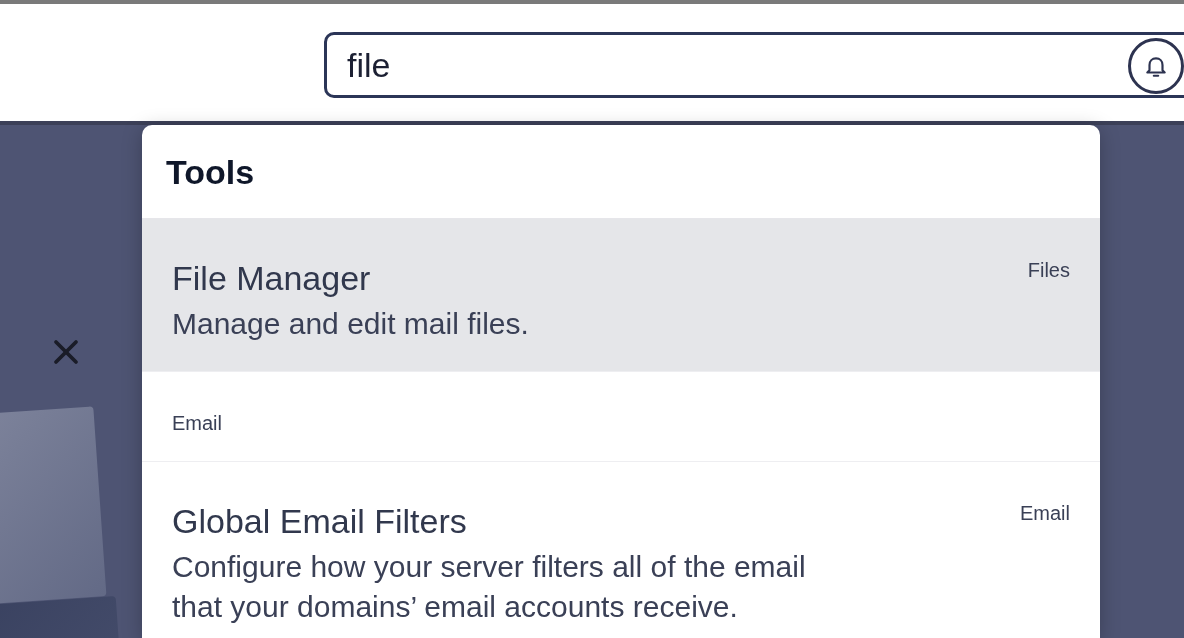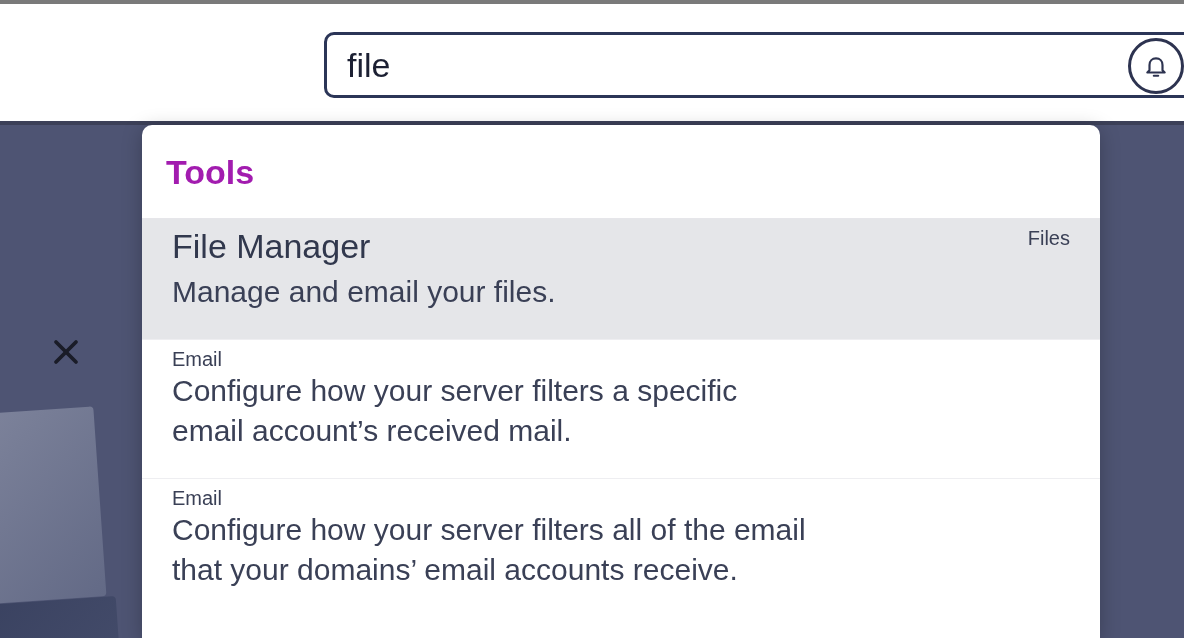--- a/index.html
+++ b/index.html
@@ -98,25 +98,25 @@
     height: 513px;
     background: #ffffff;
     border-radius: 10px 10px 0 0;
     overflow: hidden;
     box-shadow: 0 4px 20px rgba(0,0,0,0.25);
   }
   .panel-header {
     padding: 28px 24px 26px 24px;
     font-size: 34px;
     font-weight: 700;
-    color: #a21caf;
+    color: #0f172a;
     border-bottom: 1px solid #e6e6ea;
   }
   .result {
-    padding: 8px 30px 26px 30px;
+    padding: 40px 30px 26px 30px;
     border-bottom: 1px solid #eeeef1;
     cursor: pointer;
   }
   .result.selected { background: #e5e6e9; }
   .result-row {
     display: flex;
     justify-content: space-between;
     align-items: flex-start;
   }
   .result-title {
@@ -172,29 +172,29 @@
 </div>
 
 <div class="panel">
   <div class="panel-header">Tools</div>
 
   <div class="result selected">
     <div class="result-row">
       <div class="result-title">File Manager</div>
       <div class="result-cat">Files</div>
     </div>
-    <div class="result-desc">Manage and email your files.</div>
+    <div class="result-desc">Manage and edit mail files.</div>
   </div>
 
   <div class="result">
     <div class="result-row">
       <div class="result-cat">Email</div>
     </div>
-    <div class="result-desc">Configure how your server filters a specific email account’s received mail.</div>
   </div>
 
   <div class="result last">
     <div class="result-row">
+      <div class="result-title">Global Email Filters</div>
       <div class="result-cat">Email</div>
     </div>
     <div class="result-desc">Configure how your server filters all of the email that your domains’ email accounts receive.</div>
   </div>
 </div>
 
 </body></html>

